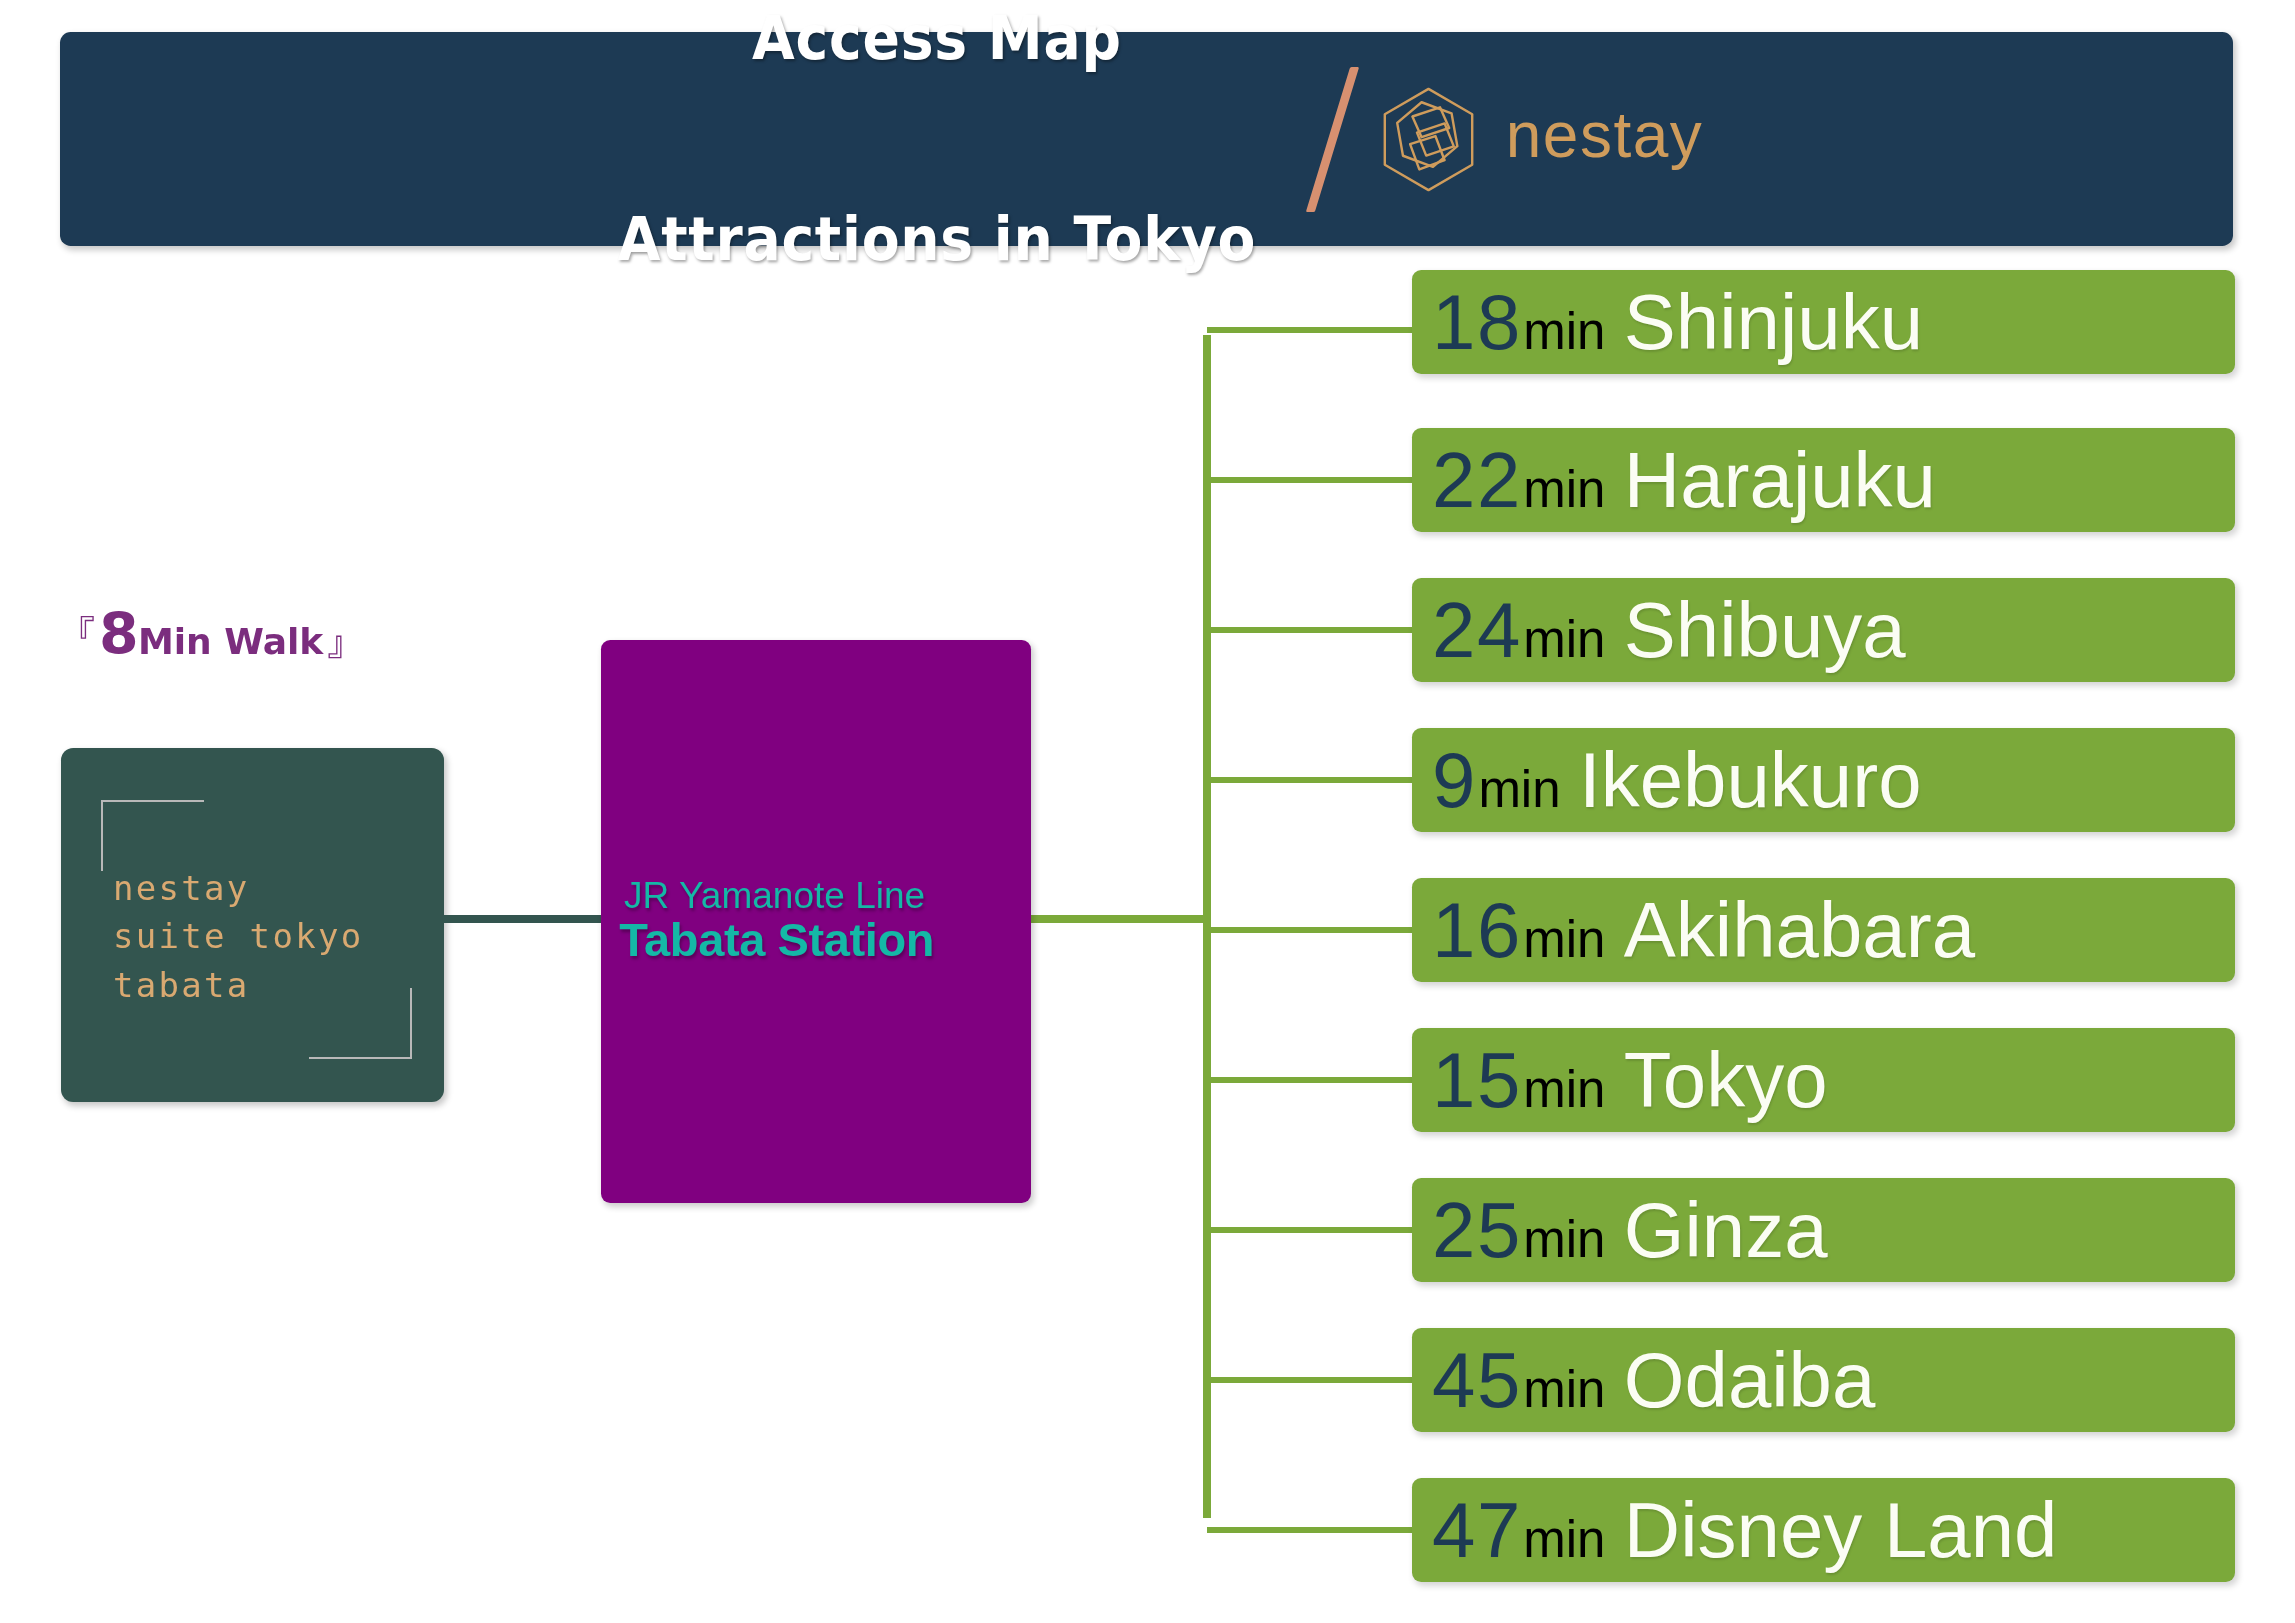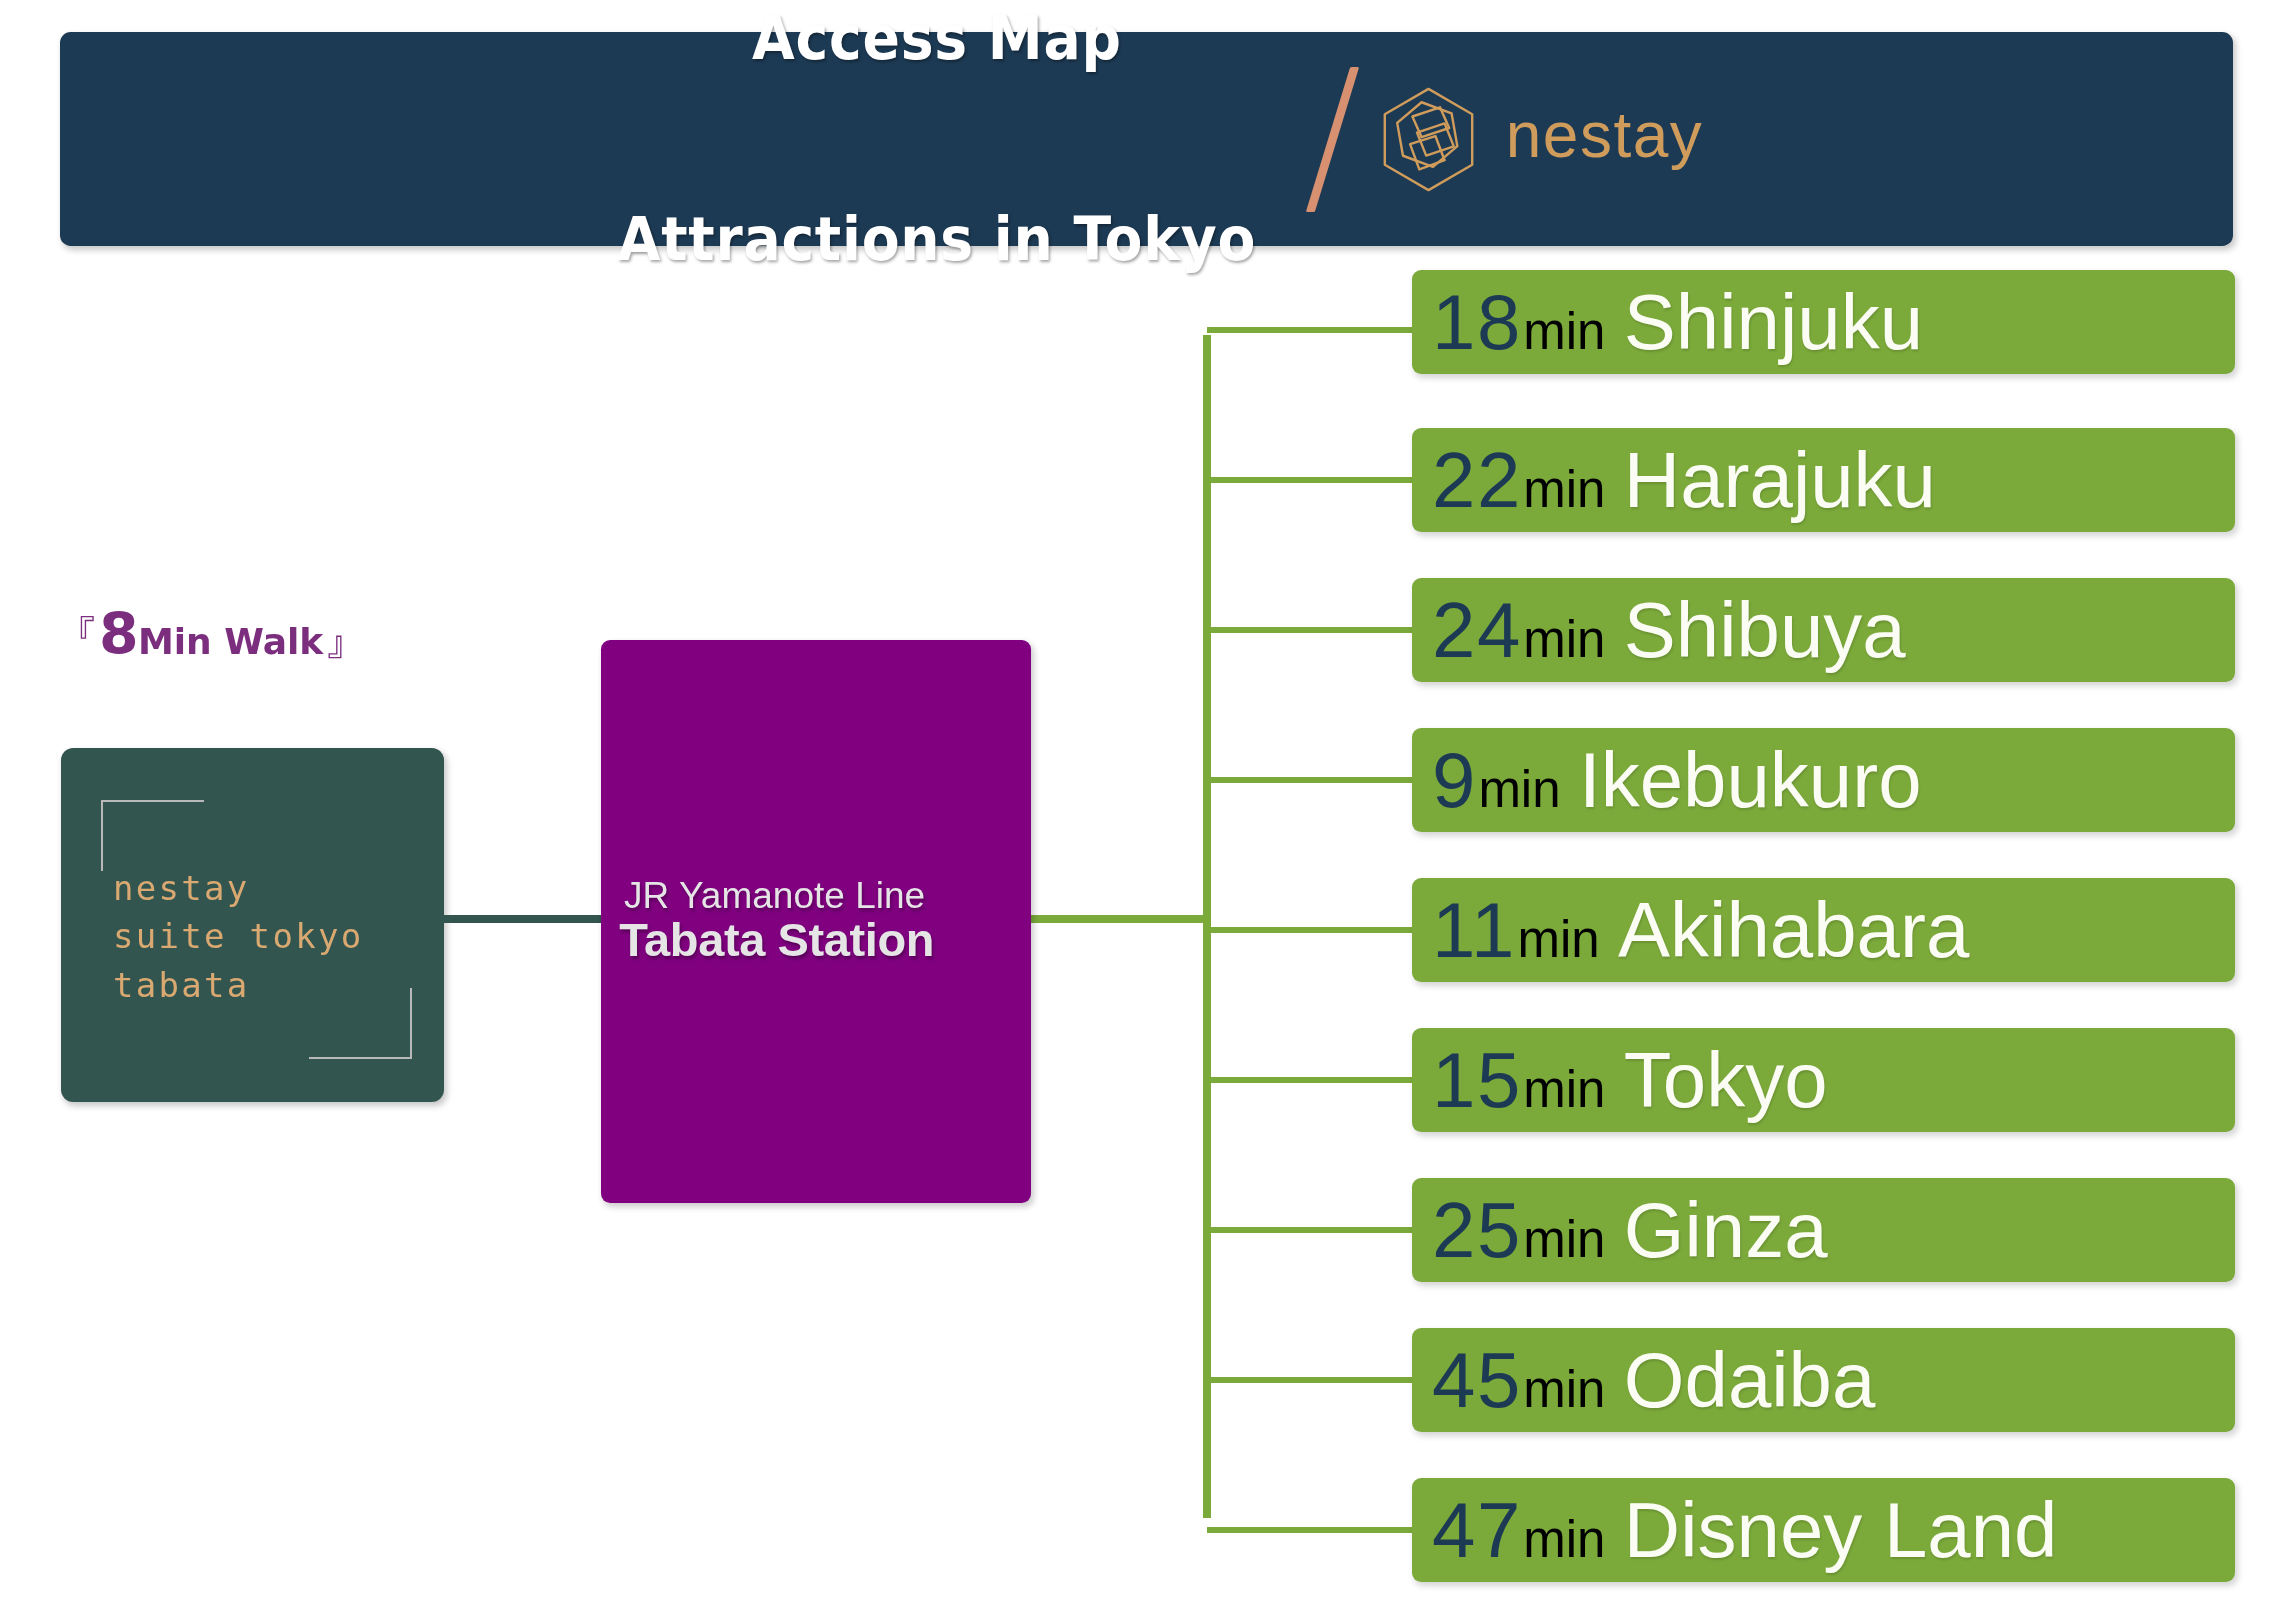--- a/index.html
+++ b/index.html
@@ -145,21 +145,21 @@
     border-radius: 9.2px;
     box-shadow: 2.3px 3.1px 6.9px rgba(0,0,0,0.2);
   }
   .station-text {
     position: absolute;
     left: 6.1px;
     right: -23px;
     top: 50%;
     transform: translateY(-50%);
     text-align: left;
-    color: #e5e5e5;
+    color: #14b8a6;
     font-family: "Liberation Sans", sans-serif;
     white-space: nowrap;
     text-shadow: 1.5px 2.3px 3.1px rgba(0,0,0,0.3);
   }
   .station-line1 {
     font-size: 37px;
     line-height: 1.05;
     padding-left: 17px;
   }
   .station-line2 {
@@ -339,21 +339,21 @@
       </div>
       <div class="dest-bar" style="top: 728px;">
         <div class="dest-inner">
           <span class="dest-min-num">9</span>
           <span class="dest-min-unit">min</span>
           <span class="dest-name">Ikebukuro</span>
         </div>
       </div>
       <div class="dest-bar" style="top: 878px;">
         <div class="dest-inner">
-          <span class="dest-min-num">11</span>
+          <span class="dest-min-num">16</span>
           <span class="dest-min-unit">min</span>
           <span class="dest-name">Akihabara</span>
         </div>
       </div>
       <div class="dest-bar" style="top: 1028px;">
         <div class="dest-inner">
           <span class="dest-min-num">15</span>
           <span class="dest-min-unit">min</span>
           <span class="dest-name">Tokyo</span>
         </div>

